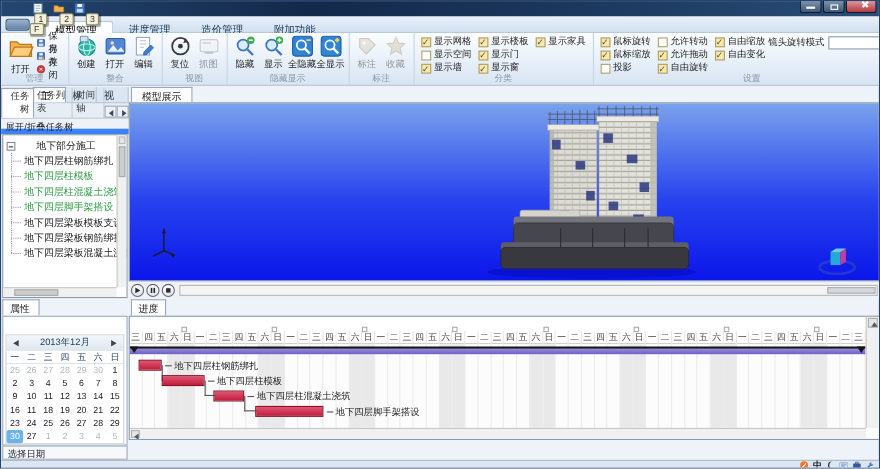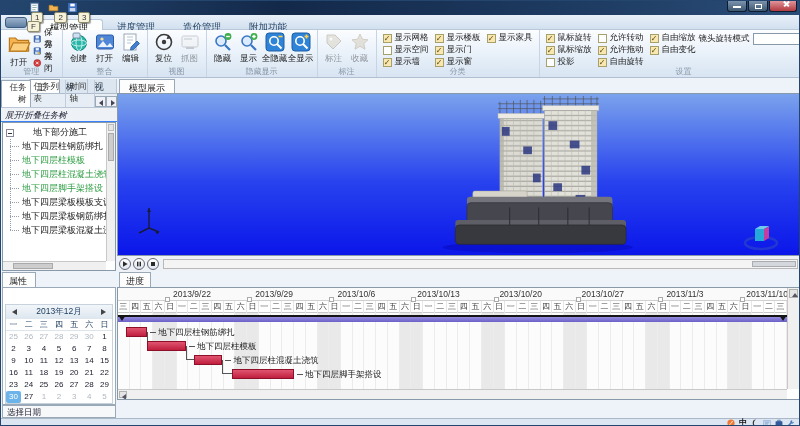--- a/index.html
+++ b/index.html
@@ -64,21 +64,21 @@
   .subtabs{position:absolute;left:0;top:93px;width:116px;height:14px;display:flex;
     background:#e6edf5;border-bottom:1px solid #b8c6d5;align-items:flex-end;}
   .sstab{padding:1px 3px;font-size:8.5px;border-right:1px solid #c0ccda;color:#333;}
   .sstab.active{background:#fff;border:1px solid #9aa9b8;border-bottom:none;text-align:right;}
   .subarrows{margin-left:auto;display:flex;}
   .sarr{width:11px;height:11px;border:1px solid #9aa9b8;background:#eef2f7;position:relative;}
   .sarr i{position:absolute;top:3px;width:0;height:0;border-top:3px solid transparent;border-bottom:3px solid transparent;}
   .sarr.left i{left:3px;border-right:4px solid #445;}
   .sarr.right i{left:4px;border-left:4px solid #445;}
   .expandbar{position:absolute;left:0;top:107px;width:116px;height:14px;background:#eef2f7;
-    border-bottom:1px solid #3b82f6;font-size:8.5px;padding:2px 0 0 4px;color:#223;font-style:italic;}
+    border-bottom:5px solid #3b82f6;font-size:8.5px;padding:2px 0 0 4px;color:#223;}
   .treebox{position:absolute;left:1px;top:121px;width:114px;height:149px;background:#fff;
     border:1px solid #8899aa;overflow:hidden;}
   .troot{display:flex;align-items:center;gap:19px;padding:3px 0 0 3px;font-size:9px;white-space:nowrap;}
   .expico{width:8px;height:8px;border:1px solid #889;background:#fff;position:relative;flex:none;}
   .expico::after{content:"";position:absolute;left:1px;top:3px;width:4px;height:1px;background:#334;}
   .tkids{position:relative;margin-left:7px;}
   .tkids .vline{position:absolute;left:0;top:0;width:0;border-left:1px dotted #99a;}
   .titem{position:relative;padding-left:12px;height:14px;line-height:14px;font-size:9px;
     white-space:nowrap;overflow:hidden;}
   .titem::before{content:"";position:absolute;left:0;top:7px;width:9px;border-top:1px dotted #99a;}
@@ -682,30 +682,20 @@
           </span>
         </div>
       </div>
     <div class="ptrack">
         <div class="pthumb"></div>
       </div>
   </div>
 
   <div class="gantttab">进度</div>
   <div class="ganttbox" id="gantt">
-    <div class="gweeks" id="gweeks">
-        <div class="gweek" style="left: 32.9474px; width: 82.1579px;">2013/9/22</div>
-        <div class="gweek" style="left: 115.105px; width: 82.1579px;">2013/9/29</div>
-        <div class="gweek" style="left: 197.263px; width: 82.1579px;">2013/10/6</div>
-        <div class="gweek" style="left: 279.421px; width: 82.1579px;">2013/10/13</div>
-        <div class="gweek" style="left: 361.579px; width: 82.1579px;">2013/10/20</div>
-        <div class="gweek" style="left: 443.737px; width: 82.1579px;">2013/10/27</div>
-        <div class="gweek" style="left: 525.895px; width: 82.1579px;">2013/11/3</div>
-        <div class="gweek" style="left: 608.053px; width: 82.1579px;">2013/11/10</div>
-      </div>
     <div class="gdays" id="gdays">
         <div class="gday" style="left: 0px; width: 11.7368px;">三</div>
         <div class="gday" style="left: 11.7368px; width: 11.7368px;">四</div>
         <div class="gday" style="left: 23.4737px; width: 11.7368px;">五</div>
         <div class="gday" style="left: 35.2105px; width: 11.7368px;">六</div>
         <div class="gday" style="left: 46.9474px; width: 11.7368px;">日</div>
         <div class="gday" style="left: 58.6842px; width: 11.7368px;">一</div>
         <div class="gday" style="left: 70.4211px; width: 11.7368px;">二</div>
         <div class="gday" style="left: 82.1579px; width: 11.7368px;">三</div>
         <div class="gday" style="left: 93.8947px; width: 11.7368px;">四</div>

